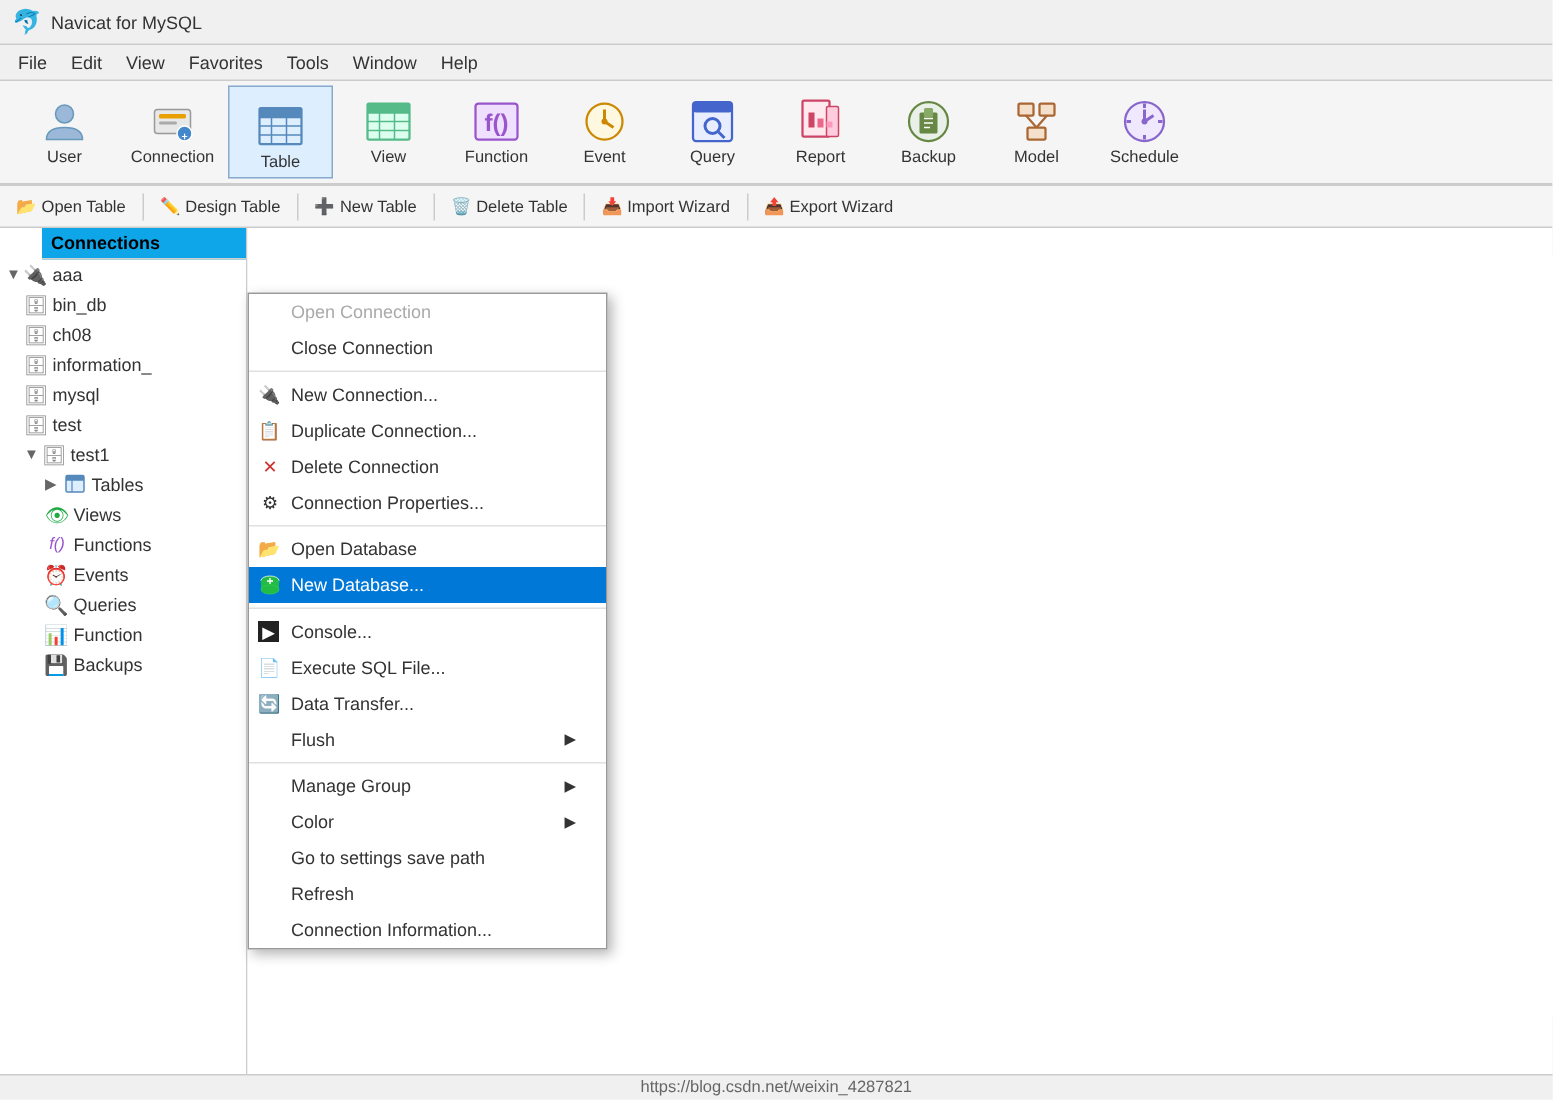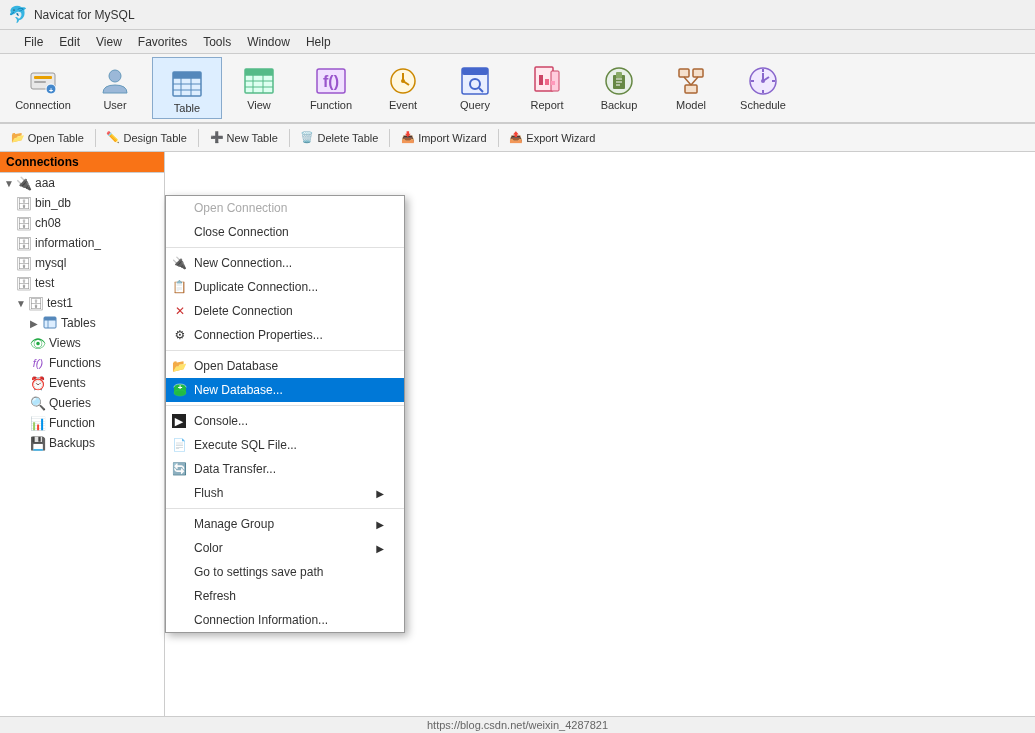--- a/index.html
+++ b/index.html
@@ -3,40 +3,40 @@
   <meta charset="utf-8">
   <style>
     * { margin: 0; padding: 0; box-sizing: border-box; }
     body { font-family: 'Segoe UI', Arial, sans-serif; font-size: 12px; background: #f0f0f0; width: 1035px; height: 733px; overflow: hidden; user-select: none; }
 
     
     #titlebar { background: #f0f0f0; height: 30px; display: flex; align-items: center; padding: 0 8px; border-bottom: 1px solid #ccc; }
     #title-text { font-size: 12px; color: #333; }
 
     
-    #menubar { background: #f0f0f0; height: 24px; display: flex; align-items: center; padding: 0 16px; border-bottom: 1px solid #ccc; }
+    #menubar { background: #f0f0f0; height: 24px; display: flex; align-items: center; padding: 0 4px; border-bottom: 1px solid #ccc; }
     .menu-item { padding: 2px 8px; cursor: pointer; font-size: 12px; color: #333; }
 
     
     #toolbar { background: #f5f5f5; height: 70px; display: flex; align-items: center; padding: 4px 8px; border-bottom: 2px solid #ccc; gap: 2px; }
     .tool-btn { display: flex; flex-direction: column; align-items: center; justify-content: center; width: 70px; height: 62px; cursor: pointer; border: 1px solid transparent; padding: 4px; font-size: 11px; color: #333; }
     .tool-btn.active { background: #ddeeff; border-color: #88aacc; justify-content: flex-end; }
     .tool-icon { width: 32px; height: 32px; margin-bottom: 2px; display: flex; align-items: center; justify-content: center; }
 
     
     #secondary-toolbar { background: #f5f5f5; height: 28px; display: flex; align-items: center; padding: 0 4px; border-bottom: 1px solid #ccc; gap: 2px; }
     .sec-btn { display: flex; align-items: center; gap: 3px; padding: 2px 6px; cursor: pointer; font-size: 11px; color: #333; border: 1px solid transparent; height: 22px; }
     .sec-separator { width: 1px; height: 18px; background: #ccc; margin: 0 2px; }
 
     
     #main { display: flex; height: calc(733px - 30px - 24px - 70px - 28px); }
 
     
     #sidebar { width: 165px; background: #fff; border-right: 1px solid #ccc; overflow-y: auto; }
-    #connections-header { background: #f97316; padding: 3px 6px; font-size: 12px; font-weight: bold; border-bottom: 1px solid #ccc; }
+    #connections-header { background: #0ea5e9; padding: 3px 6px; font-size: 12px; font-weight: bold; border-bottom: 1px solid #ccc; margin-left: 28px; }
     .tree-item { display: flex; align-items: center; padding: 2px 4px; cursor: pointer; font-size: 12px; color: #333; }
     .tree-indent-1 { padding-left: 16px; }
     .tree-indent-2 { padding-left: 30px; }
     .expand-arrow { width: 12px; font-size: 10px; color: #666; }
     .tree-icon { width: 16px; height: 16px; margin-right: 3px; display: inline-flex; align-items: center; justify-content: center; font-size: 13px; }
 
     
     #content { flex: 1; background: #fff; padding: 8px; }
 
     
@@ -68,38 +68,38 @@
   <span class="menu-item">Tools</span>
   <span class="menu-item">Window</span>
   <span class="menu-item">Help</span>
 </div>
 
 <div id="toolbar">
 
   <div class="tool-btn">
     <div class="tool-icon">
       <svg width="32" height="32" viewBox="0 0 32 32">
+        <circle cx="16" cy="11" r="6" fill="#9bb8d8" stroke="#6699bb" stroke-width="1"></circle>
+        <path d="M4 28 Q4 20 16 20 Q28 20 28 28Z" fill="#9bb8d8" stroke="#6699bb" stroke-width="1"></path>
+      </svg>
+    </div>
+    <span>User</span>
+  </div>
+
+  <div class="tool-btn">
+    <div class="tool-icon">
+      <svg width="32" height="32" viewBox="0 0 32 32">
         <rect x="4" y="8" width="24" height="16" rx="2" fill="#e8e8e8" stroke="#999" stroke-width="1"></rect>
         <rect x="7" y="11" width="18" height="3" rx="1" fill="#e8a000"></rect>
         <rect x="7" y="16" width="12" height="2" rx="1" fill="#aaa"></rect>
         <circle cx="24" cy="24" r="5" fill="#4488cc" stroke="#fff" stroke-width="1"></circle>
         <text x="24" y="28" text-anchor="middle" font-size="7" fill="#fff" font-weight="bold">+</text>
       </svg>
     </div>
     <span>Connection</span>
-  </div>
-
-  <div class="tool-btn">
-    <div class="tool-icon">
-      <svg width="32" height="32" viewBox="0 0 32 32">
-        <circle cx="16" cy="11" r="6" fill="#9bb8d8" stroke="#6699bb" stroke-width="1"></circle>
-        <path d="M4 28 Q4 20 16 20 Q28 20 28 28Z" fill="#9bb8d8" stroke="#6699bb" stroke-width="1"></path>
-      </svg>
-    </div>
-    <span>User</span>
   </div>
 
   <div class="tool-btn active">
     <div class="tool-icon">
       <svg width="32" height="32" viewBox="0 0 32 32">
         <rect x="2" y="4" width="28" height="24" rx="1" fill="#ddeeff" stroke="#5588bb" stroke-width="1.5"></rect>
         <line x1="2" y1="10" x2="30" y2="10" stroke="#5588bb" stroke-width="1.5"></line>
         <line x1="2" y1="16" x2="30" y2="16" stroke="#5588bb" stroke-width="1"></line>
         <line x1="2" y1="22" x2="30" y2="22" stroke="#5588bb" stroke-width="1"></line>
         <line x1="10" y1="4" x2="10" y2="28" stroke="#5588bb" stroke-width="1"></line>

